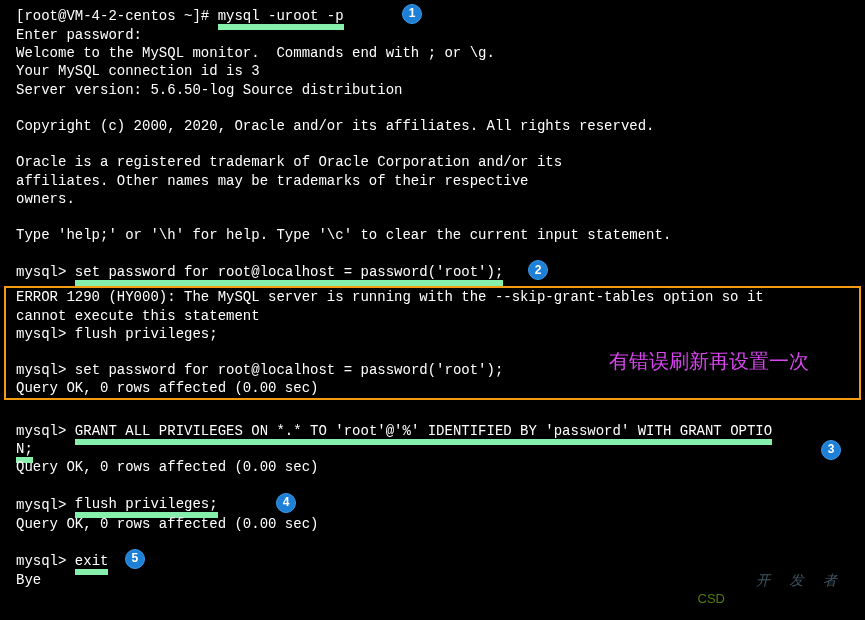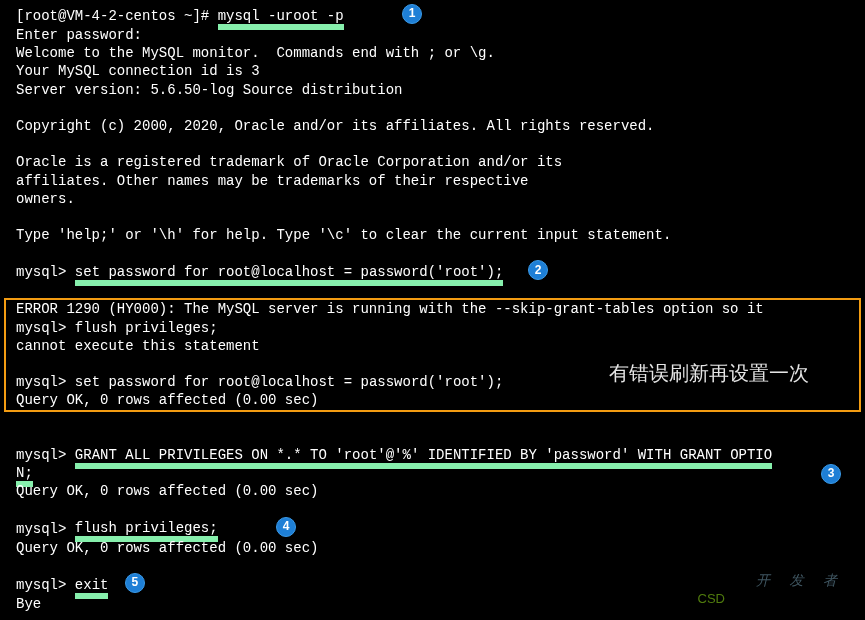--- a/index.html
+++ b/index.html
@@ -38,29 +38,29 @@
       border-radius: 50%;
       font-size: 12px;
       font-family: Arial, sans-serif;
       font-weight: bold;
       vertical-align: middle;
       margin-left: 8px;
       border: 1px solid #3a9ae8;
     }
     .orange-box {
       border: 2px solid #f39c12;
-      margin: 16px -12px;
+      margin: 4px -12px;
       padding: 0 10px;
       position: relative;
     }
     .orange-annotation {
       position: absolute;
       right: 50px;
       top: 60px;
-      color: #e5e5e5;
+      color: #d946ef;
       font-family: 'Microsoft YaHei', SimSun, sans-serif;
       font-size: 20px;
       font-weight: normal;
     }
     .watermark-devze {
       position: absolute;
       right: 20px;
       bottom: 30px;
       color: #5a7a8a;
       font-family: Liberation Serif, serif;
@@ -105,22 +105,22 @@
 <div class="line">Oracle is a registered trademark of Oracle Corporation and/or its</div>
 <div class="line">affiliates. Other names may be trademarks of their respective</div>
 <div class="line">owners.</div>
 <div class="line"> </div>
 <div class="line">Type 'help;' or '\h' for help. Type '\c' to clear the current input statement.</div>
 <div class="line"> </div>
 <div class="line"><span>mysql&gt;</span> <span class="underline-red">set password for root@localhost = password('root');</span>  <span class="badge badge-inline">2</span></div>
 
 <div class="orange-box">
   <div class="line">ERROR 1290 (HY000): The MySQL server is running with the --skip-grant-tables option so it</div>
+  <div class="line">cannot execute this statement</div>
   <div class="line"><span>mysql&gt;</span> <span>flush privileges;</span></div>
-  <div class="line">cannot execute this statement</div>
   <div class="line"> </div>
   <div class="line"><span>mysql&gt;</span> <span>set password for root@localhost = password('root');</span></div>
   <div class="line">Query OK, 0 rows affected (0.00 sec)</div>
   <div class="orange-annotation">有错误刷新再设置一次</div>
 </div>
 
 <div class="line"> </div>
 <div class="line"><span>mysql&gt;</span> <span class="underline-red">GRANT ALL PRIVILEGES ON *.* TO 'root'@'%' IDENTIFIED BY 'password' WITH GRANT OPTIO</span></div>
 <div class="line"><span class="underline-red">N;</span><span class="badge badge-abs" style="right:24px;">3</span></div>
 <div class="line">Query OK, 0 rows affected (0.00 sec)</div>

